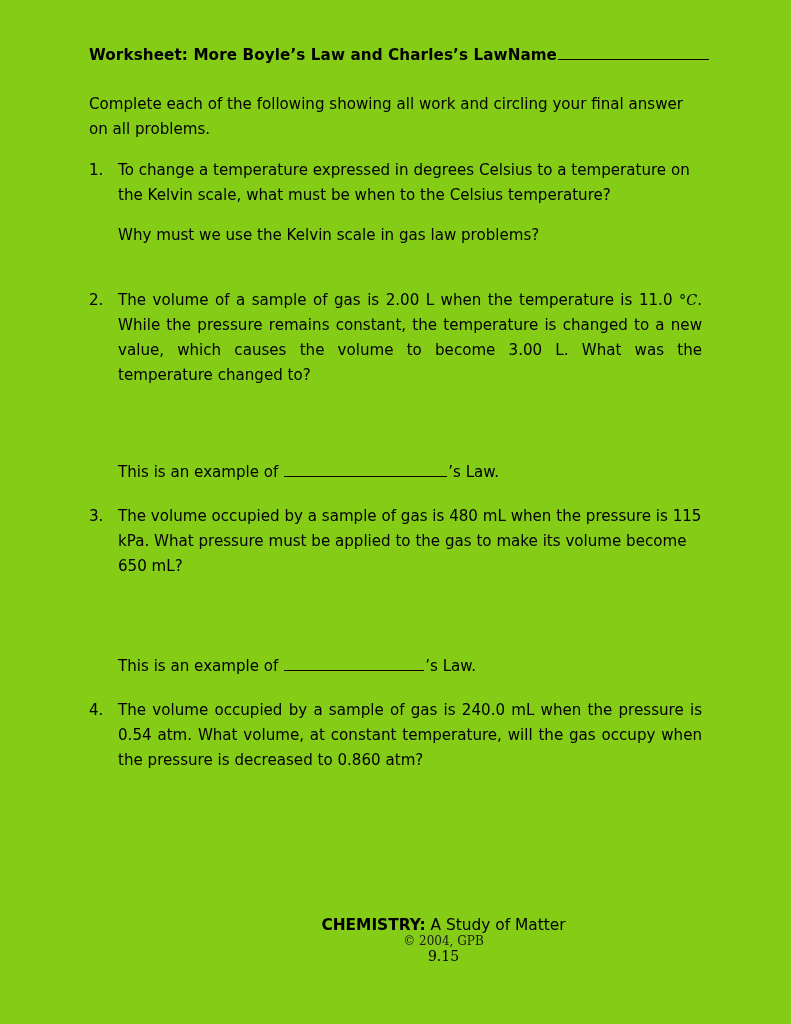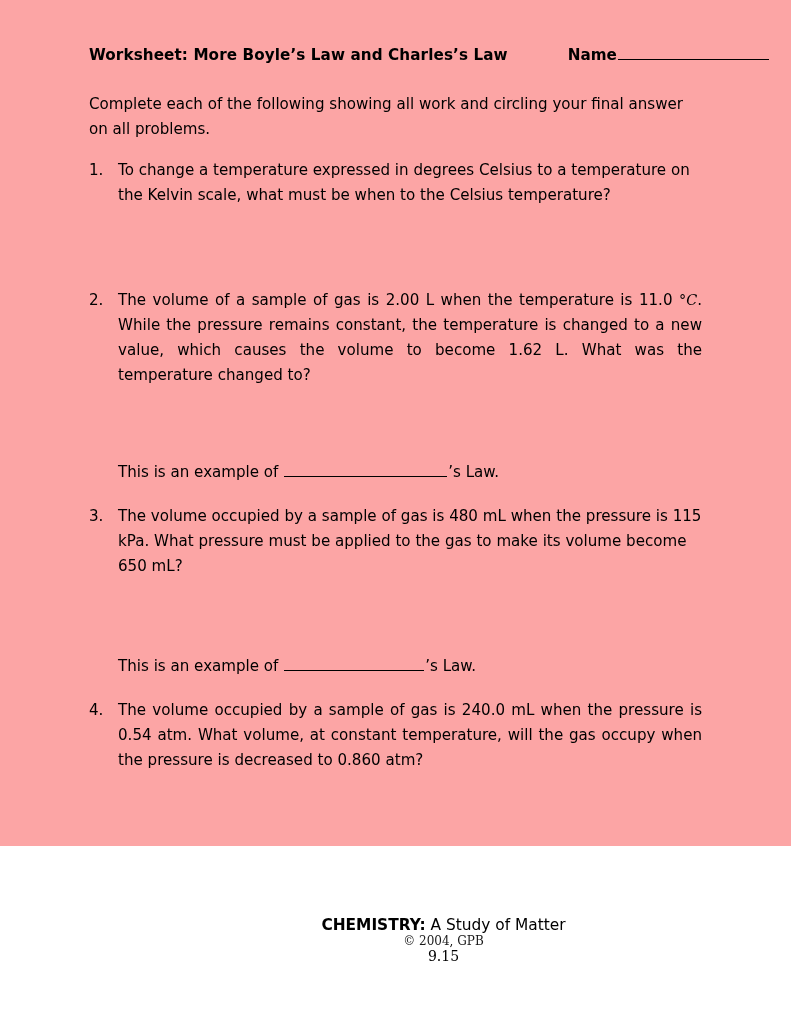--- a/index.html
+++ b/index.html
@@ -13,43 +13,42 @@
     position: relative;
     font-family: "DejaVu Sans", sans-serif;
     color: #000000;
     overflow: hidden;
   }
 
   .page {
     position: absolute;
     left: 0; top: 0;
     width: 791px;
-    height: 846px;
-    background: #fca5a5;
+    height: 1024px;
+    background: #84cc16;
   }
 
   
   .header-row {
     position: absolute;
     left: 89px;
     top: 45px;
     width: 612px;
     display: flex;
     align-items: baseline;
     justify-content: flex-start;
   }
   .worksheet-title {
     font-family: "DejaVu Sans", sans-serif;
     font-weight: bold;
     font-size: 15.2px;
     letter-spacing: 0.1px;
     white-space: nowrap;
   }
   .name-group {
-    margin-left: 60px;
     display: flex;
     align-items: baseline;
     white-space: nowrap;
   }
   .name-label {
     font-family: "DejaVu Sans", sans-serif;
     font-weight: bold;
     font-size: 15.2px;
   }
   .name-blank {
@@ -164,24 +163,25 @@
         <span class="name-blank"></span>
     </div>
   </div>
 
   <div class="intro">Complete each of the following showing all work and circling your final answer on all problems.</div>
 
   <div class="qitem" style="top:158px;">
     <span class="num">1.</span>
     <span class="qtext">To change a temperature expressed in degrees Celsius to a temperature on the Kelvin scale, what must be when to the Celsius temperature?</span>
   </div>
+  <div class="subline" style="top:223px;">Why must we use the Kelvin scale in gas law problems?</div>
 
   <div class="qitem" style="top:288px;">
     <span class="num">2.</span>
-    <span class="qtext justified"><span>The volume of a sample of gas is 2.00 L when the temperature is 11.0 </span><span class="degc">°C</span><span>.  While the pressure remains constant, the temperature is changed to a new value, which causes the volume to become 1.62 L.  What was the temperature changed to?</span></span>
+    <span class="qtext justified"><span>The volume of a sample of gas is 2.00 L when the temperature is 11.0 </span><span class="degc">°C</span><span>.  While the pressure remains constant, the temperature is changed to a new value, which causes the volume to become 3.00 L.  What was the temperature changed to?</span></span>
   </div>
 
   <div class="example-line" style="top:460px;">
     <span>This is an example of </span><span class="blank blank-long"></span><span>’s Law.</span>
   </div>
 
   <div class="qitem" style="top:504px;">
     <span class="num">3.</span>
     <span class="qtext">The volume occupied by a sample of gas is 480 mL when the pressure is 115 kPa.  What pressure must be applied to the gas to make its volume become 650 mL?</span>
   </div>

